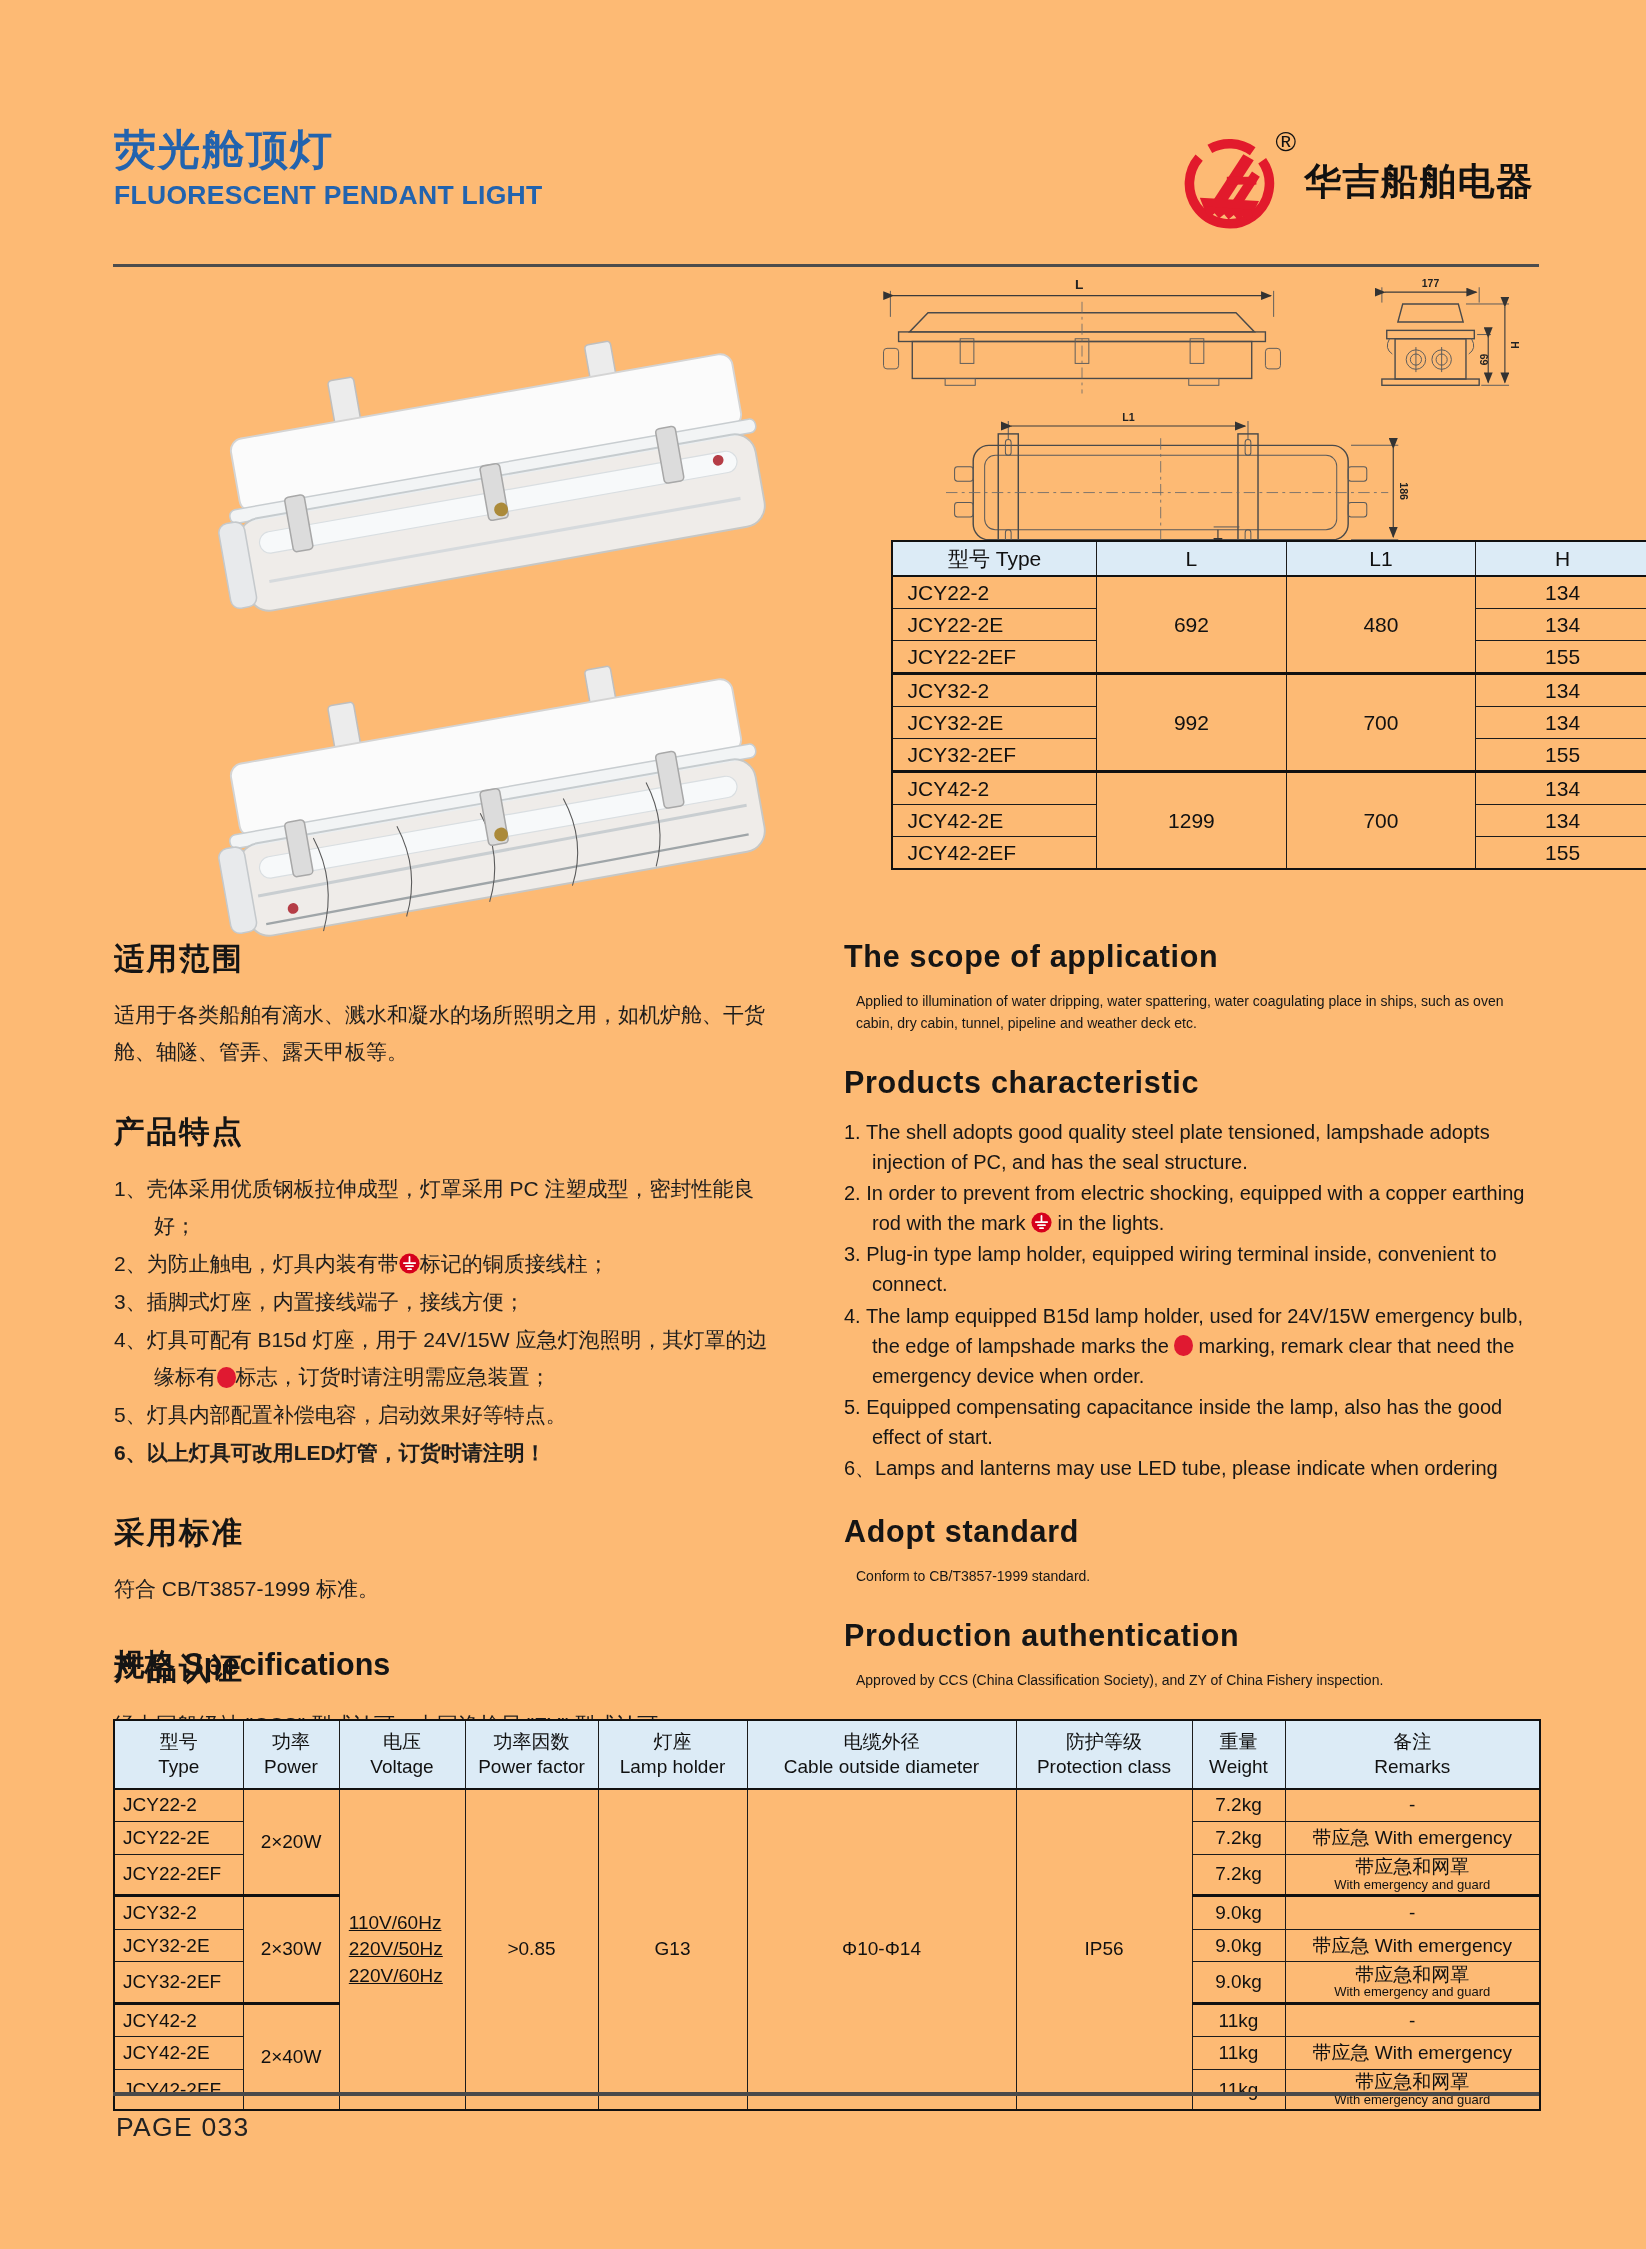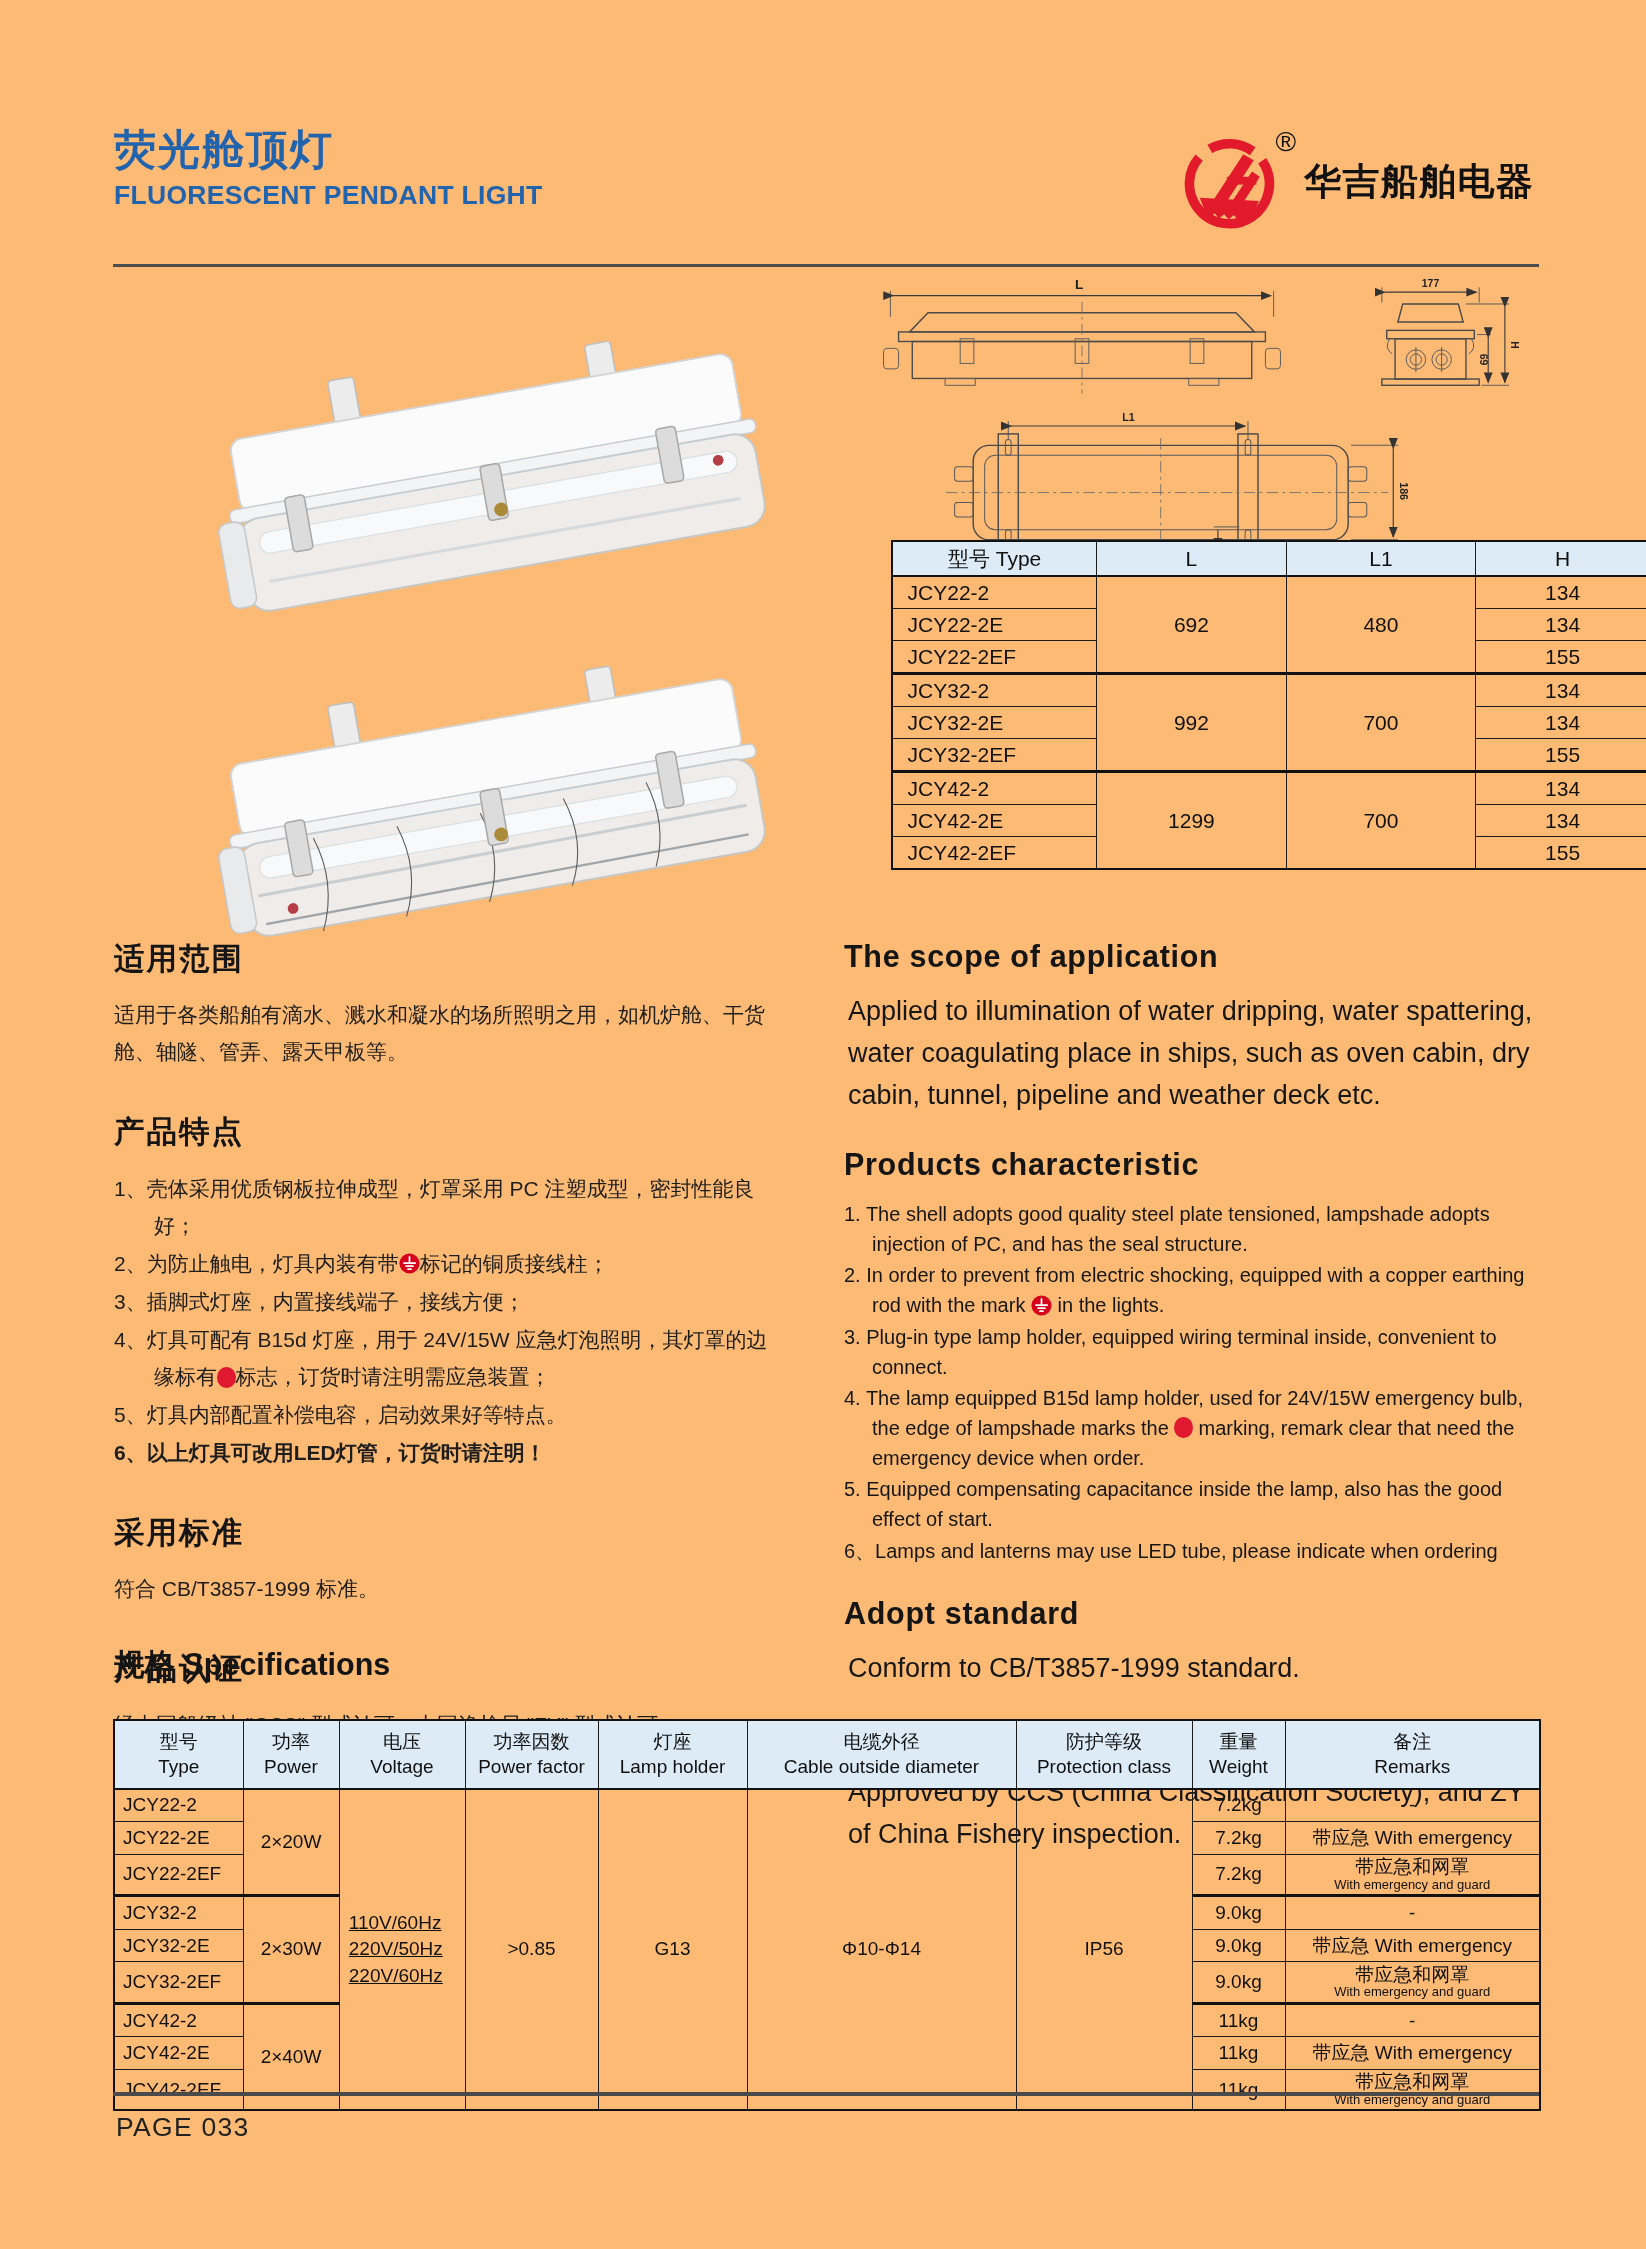--- a/index.html
+++ b/index.html
@@ -42,21 +42,21 @@
   .dim-table tr.grp td{border-top:3.3px solid #111;}
 
   
   .col-zh{position:absolute;left:114px;top:939px;width:670px;}
   .col-en{position:absolute;left:844px;top:939px;width:705px;}
   h2.sec{font-size:30.5px;font-weight:700;color:#151515;margin:0 0 17px 0;letter-spacing:0.7px;}
   .col-zh h2.sec{margin-top:41px;letter-spacing:2px;}
   .col-en h2.sec{margin-top:30.5px;}
   .col-zh h2.sec:first-child,.col-en h2.sec:first-child{margin-top:0;}
   .body-zh{font-size:21px;line-height:1.75;color:#1d1d1d;margin:0;}
-  .body-en{font-size:27px;line-height:1.55;color:#161616;margin:4px;}
+  .body-en{font-size:14px;line-height:1.55;color:#161616;margin:12px;}
   ul.feat{list-style:none;margin:0;padding:0;}
   ul.feat.zh li{font-size:21px;line-height:1.8;padding-left:40px;text-indent:-40px;color:#1d1d1d;}
   ul.feat.en li{font-size:20px;line-height:1.5;padding-left:28px;text-indent:-28px;color:#161616;margin-bottom:1.3px;}
   ul.feat li.bold{font-weight:700;}
   .sym-earth{display:inline-block;width:21px;height:21px;vertical-align:-3.3px;text-indent:0;}
   .sym-dot{display:inline-block;width:18.6px;height:21px;border-radius:50%;background:#e01931;vertical-align:-3.3px;text-indent:0;}
 
   
   .spec-heading{position:absolute;left:114px;top:1645px;font-size:30.5px;font-weight:700;color:#151515;}
   .spec-table{position:absolute;left:113px;top:1719px;width:1428px;table-layout:fixed;

